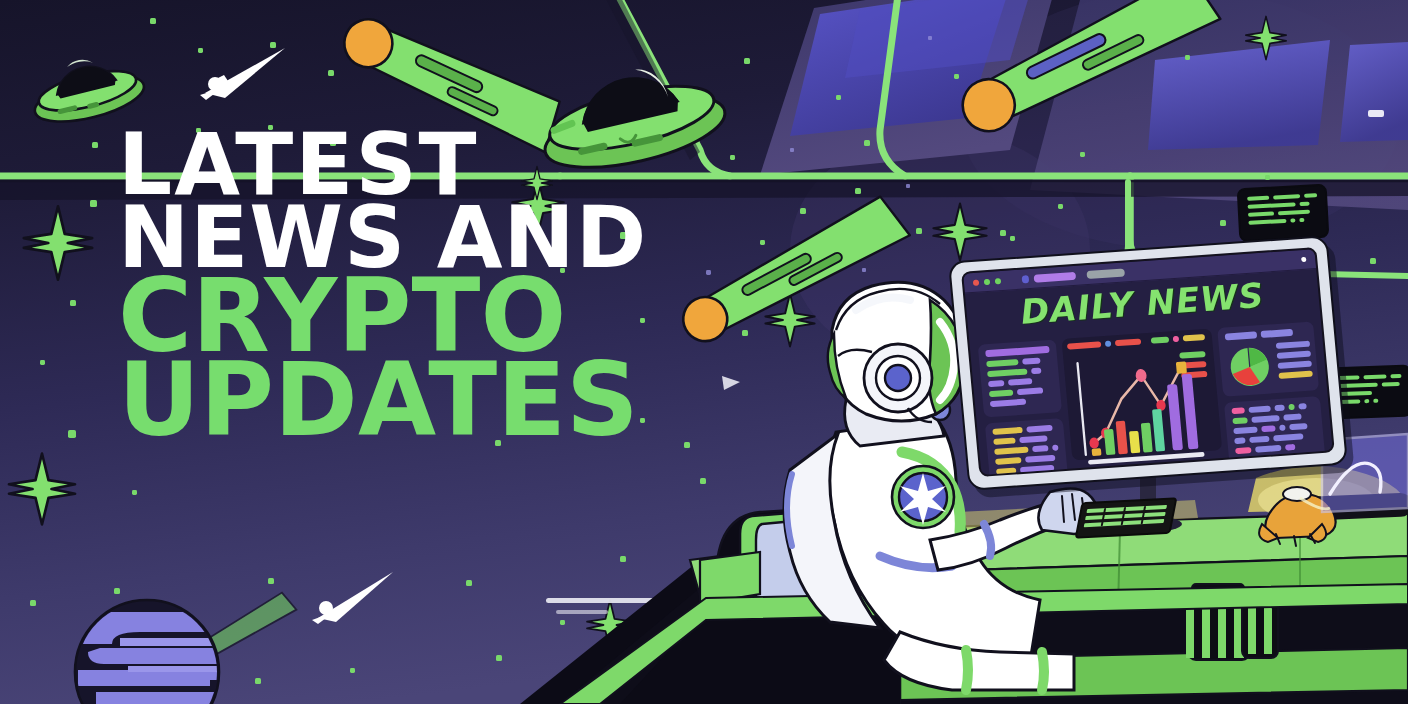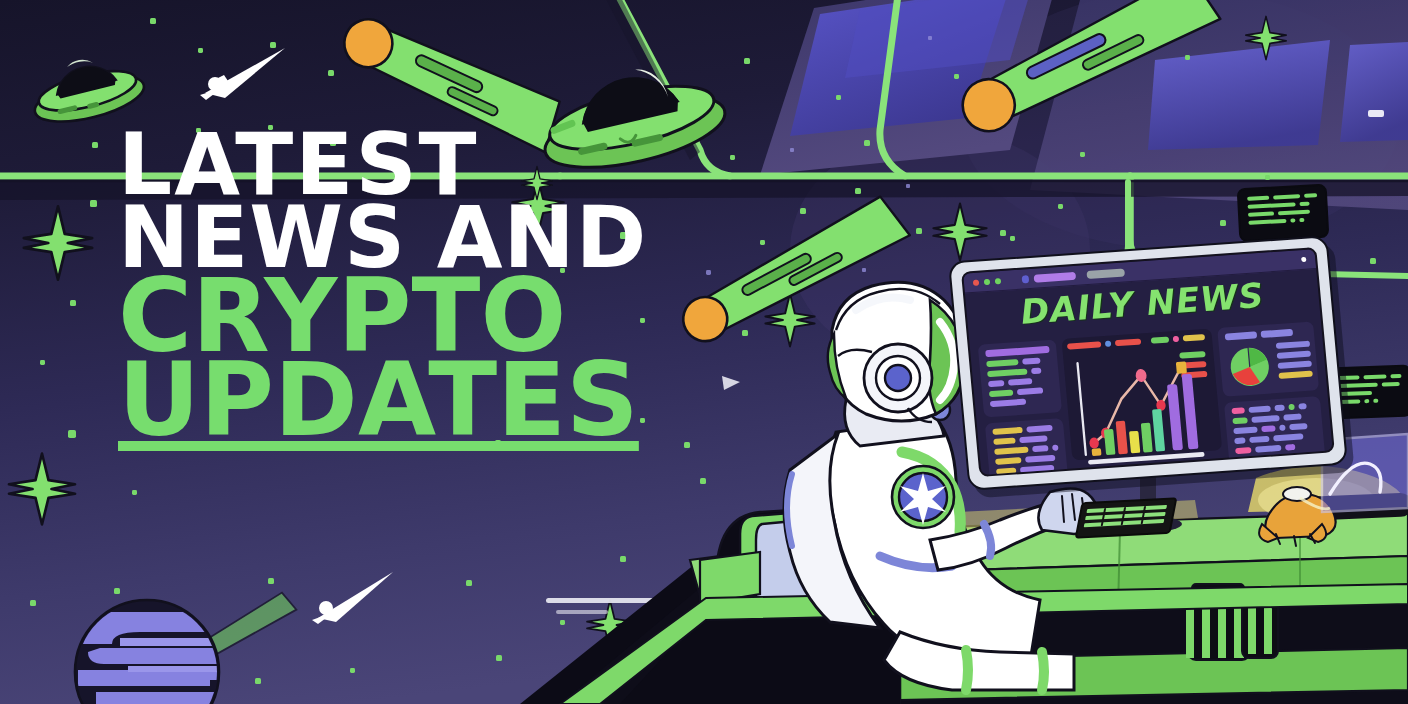--- a/index.html
+++ b/index.html
@@ -17,21 +17,21 @@
     line-height:0.88;letter-spacing:-1px;
   }
   #headline .ln{
     display:block;font-weight:800;font-style:normal;
     font-family:"DejaVu Sans","Liberation Sans",sans-serif;
     text-transform:uppercase;white-space:nowrap;
   }
   .ln1{font-size:85px;color:#ffffff;letter-spacing:2px;}
   .ln2{font-size:101px;color:#77dd6e;letter-spacing:0px;margin-top:-4px;}
   .ln3{font-size:85px;color:#ffffff;letter-spacing:1px;margin-top:-2px;}
-  .ln4{font-size:101px;color:#77dd6e;letter-spacing:0px;margin-top:-4px;text-decoration:underline;}
+  .ln4{font-size:101px;color:#77dd6e;letter-spacing:0px;margin-top:-4px;}
 
   
   #monitor{
     position:absolute;left:958px;top:248px;width:380px;height:230px;z-index:30;
     transform:rotate(-5.2deg) skewY(1.2deg);
   }
   .mon-bezel{
     position:absolute;inset:0;background:#dfe3ec;border-radius:16px;
     border:2px solid #10101c;box-shadow:6px 8px 0 rgba(12,12,24,.45);
   }

